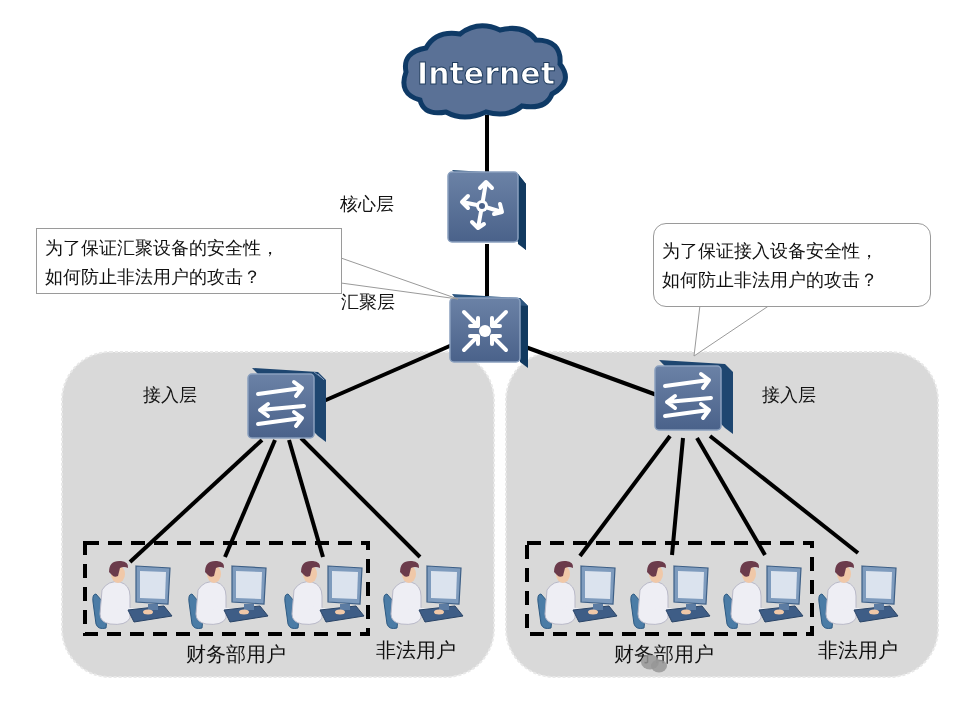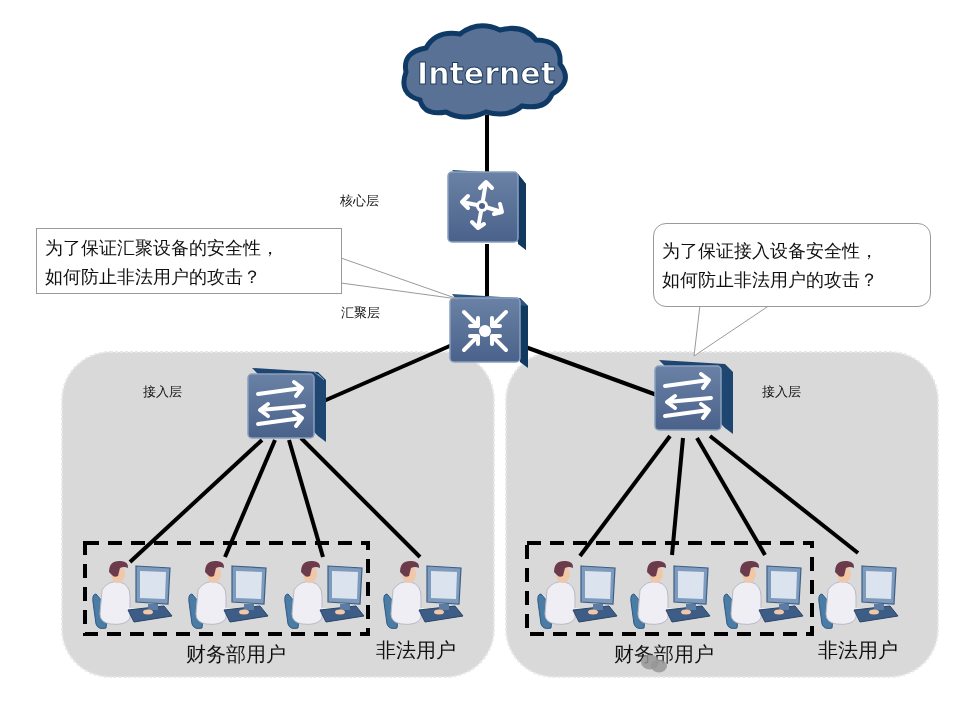--- a/index.html
+++ b/index.html
@@ -1,20 +1,20 @@
 <!DOCTYPE html>
 <html><head>
 <meta charset="utf-8">
 <style>
   html, body { margin: 0; padding: 0; background: #ffffff; }
   body { width: 974px; height: 703px; position: relative; overflow: hidden;
          font-family: "DejaVu Serif", "Liberation Serif", serif; }
   #stage { position: absolute; left: 0; top: 0; width: 974px; height: 703px; }
   .lbl { position: absolute; font-family: "DejaVu Serif", "Liberation Serif", serif;
-         font-size: 13px; color: #111; white-space: nowrap; }
+         font-size: 18px; color: #111; white-space: nowrap; }
   .callout { position: absolute; background: #fff; border: 1px solid #9a9a9a;
              font-family: "DejaVu Sans", "Liberation Sans", sans-serif; font-size: 18px;
              line-height: 29px; color: #111; padding: 4px 8px; box-sizing: border-box; }
   .callout div { white-space: nowrap; }
   .watermark { position: absolute; left: 640px; top: 650px; font-family: "DejaVu Sans", "Liberation Sans", sans-serif;
                font-size: 22px; color: rgba(150,150,150,0.85); white-space: nowrap; }
   .wm-icon { display: inline-block; width: 28px; height: 20px; vertical-align: -3px; margin-right: 6px; }
 </style>
 </head>
 <body>
@@ -139,21 +139,21 @@
 <div class="callout" style="left:36px; top:228px; width:306px; height:66px;">
   <div>为了保证汇聚设备的安全性，</div>
   <div>如何防止非法用户的攻击？</div>
 </div>
 <div class="callout" style="left:653px; top:223px; width:278px; height:84px; padding-top:12px;border-radius:13px;">
   <div>为了保证接入设备安全性，</div>
   <div>如何防止非法用户的攻击？</div>
 </div>
 
 <div class="lbl" style="left:340px; top:192px;">核心层</div>
-<div class="lbl" style="left:341px; top:304px;">汇聚层</div>
+<div class="lbl" style="left:341px; top:290px;">汇聚层</div>
 <div class="lbl" style="left:143px; top:383px;">接入层</div>
 <div class="lbl" style="left:762px; top:383px;">接入层</div>
 
 <div class="lbl" style="left:186px; top:641px; font-size:20px;">财务部用户</div>
 <div class="lbl" style="left:376px; top:637px; font-size:20px;">非法用户</div>
 <div class="lbl" style="left:614px; top:641px; font-size:20px;">财务部用户</div>
 <div class="lbl" style="left:818px; top:637px; font-size:20px;">非法用户</div>
 
 <div class="watermark">
   <svg class="wm-icon" viewBox="0 0 28 20">

